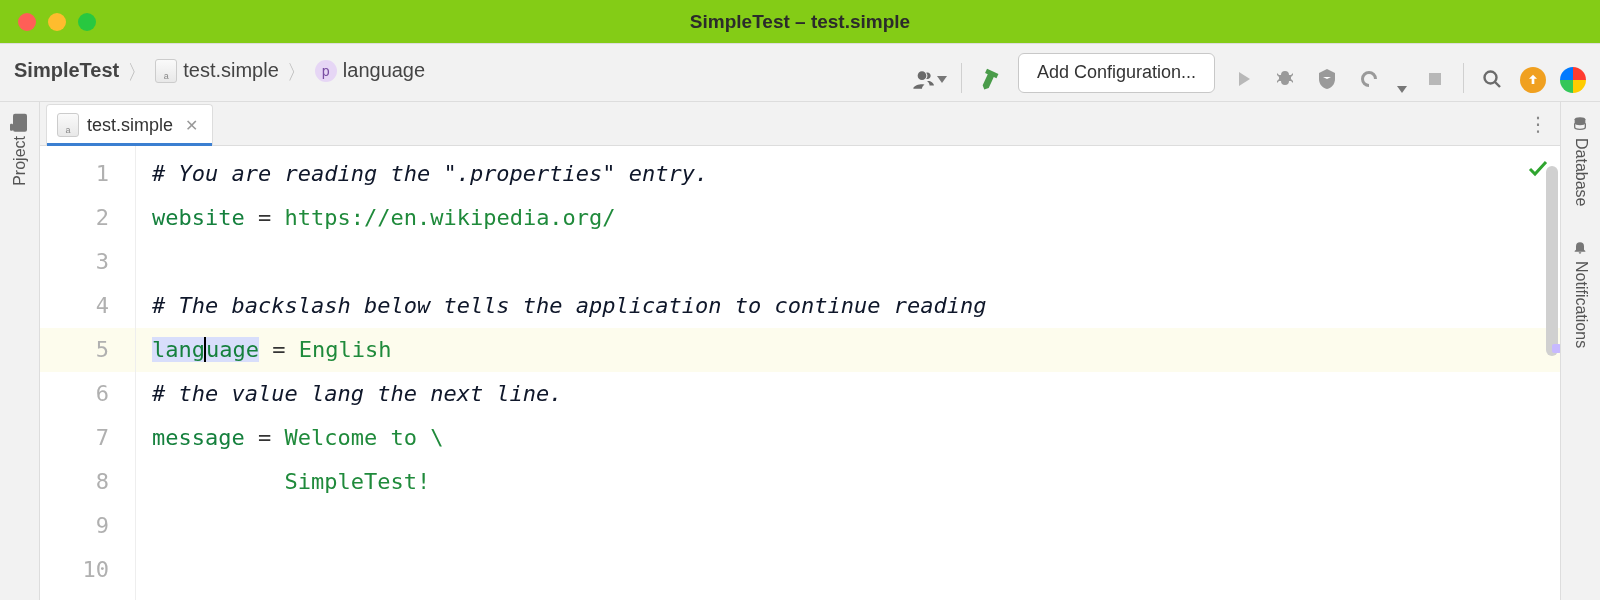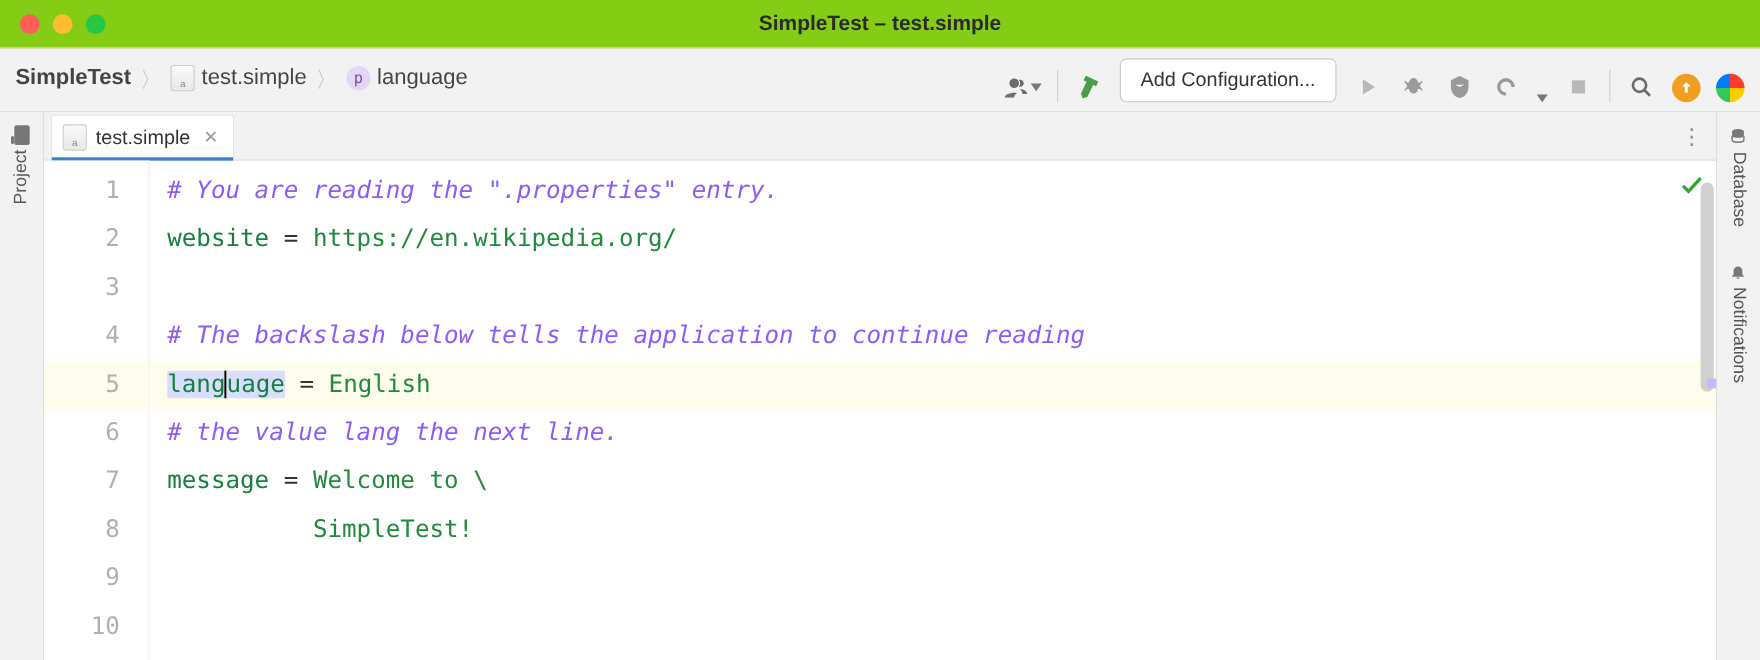--- a/index.html
+++ b/index.html
@@ -236,21 +236,21 @@
     padding-left: 16px;
     position:relative;
     height:100%;
   }
   .ln { height: 44px; line-height: 44px; white-space: pre; position: relative; }
   .ln.current {
     background: #fdfced;
     margin-left: -16px;
     padding-left: 16px;
   }
-  .c-comment { color: #8b5cf6; font-style: italic; }
+  .c-comment { color: #0f172a; font-style: italic; }
   .c-key { color: #15803d; }
   .c-eq { color: #333; }
   .c-val { color: #1f8a3b; }
   .sel {
     background: #d8defb;
   }
   .caret {
     border-left: 2px solid #000;
     margin-left: -1px;
   }

